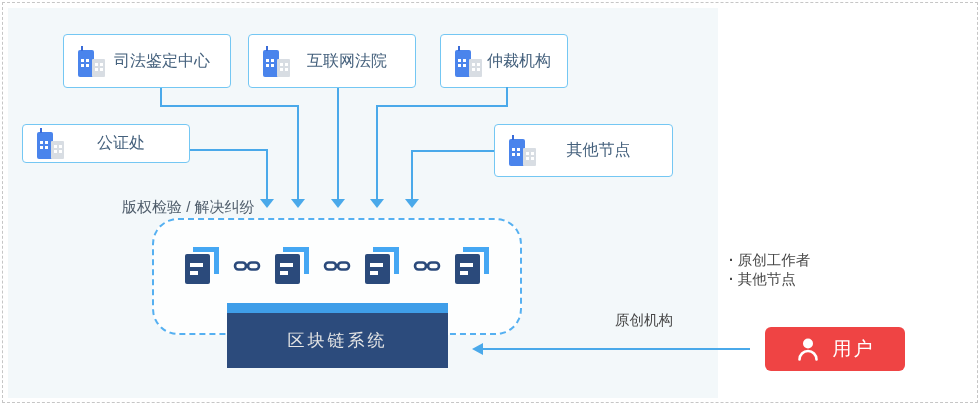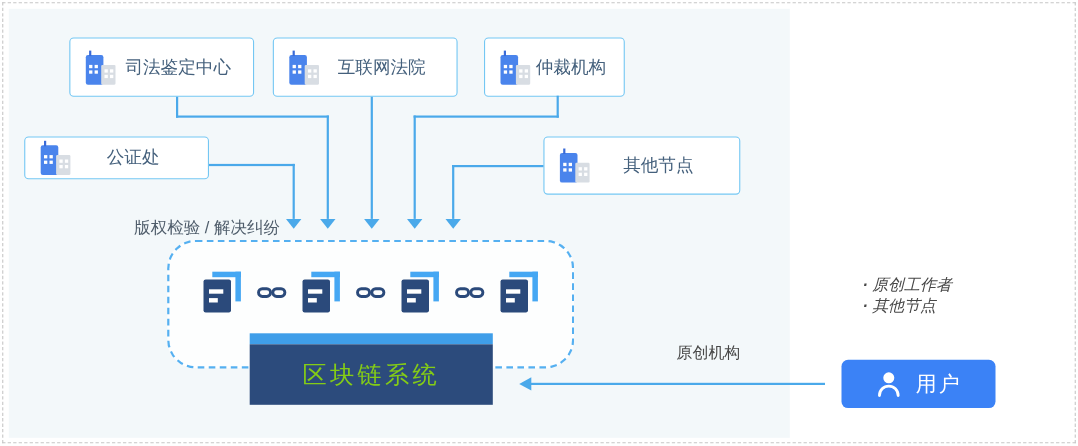--- a/index.html
+++ b/index.html
@@ -49,29 +49,29 @@
   .doc-body { position:absolute; left:0; bottom:1px; width:25px; height:30px; background:#2b4a7b; border-radius:2px; }
   .doc-l1 { position:absolute; left:5px; top:9px; width:13px; height:4px; background:#fff; }
   .doc-l2 { position:absolute; left:5px; top:17px; width:8px; height:4px; background:#fff; }
   .chain-link { flex:0 0 auto; margin:0 14px; display:block; }
 
   
   .bc-box { position:absolute; left:227px; top:303px; width:221px; height:65px; }
   .bc-strip { position:absolute; left:0; top:0; width:100%; height:10px; background:#3f9ee9; }
   .bc-body { position:absolute; left:0; top:10px; width:100%; height:55px; background:#2c4b7c;
              display:flex; align-items:center; justify-content:center; }
-  .bc-label { color:#84cc16; font-size:22px; letter-spacing:3px; white-space:nowrap; }
-
-  
-  .bullets { position:absolute; left:784px; top:251px; list-style:none;font-style:italic; }
+  .bc-label { color:#e5e5e5; font-size:17px; letter-spacing:3px; white-space:nowrap; }
+
+  
+  .bullets { position:absolute; left:729px; top:251px; list-style:none; }
   .bullets li { font-size:14.5px; color:#474747; line-height:19px; white-space:nowrap; }
   .bullets li::before { content:"· "; font-weight:bold; }
   .work-reg { position:absolute; left:615px; top:311px; font-size:14.5px; color:#474747; white-space:nowrap; }
 
-  .user-btn { position:absolute; left:765px; top:327px; width:140px; height:44px; background:#3b82f6;
+  .user-btn { position:absolute; left:765px; top:327px; width:140px; height:44px; background:#ef4444;
               border-radius:6px; display:flex; align-items:center; justify-content:center; gap:13px; }
   .user-btn-label { color:#fff; font-size:19px; letter-spacing:2px; }
 </style>
 </head>
 <body>
 
 <div class="canvas">
   <div class="outer-dash"></div>
   <div class="panel"></div>
 

